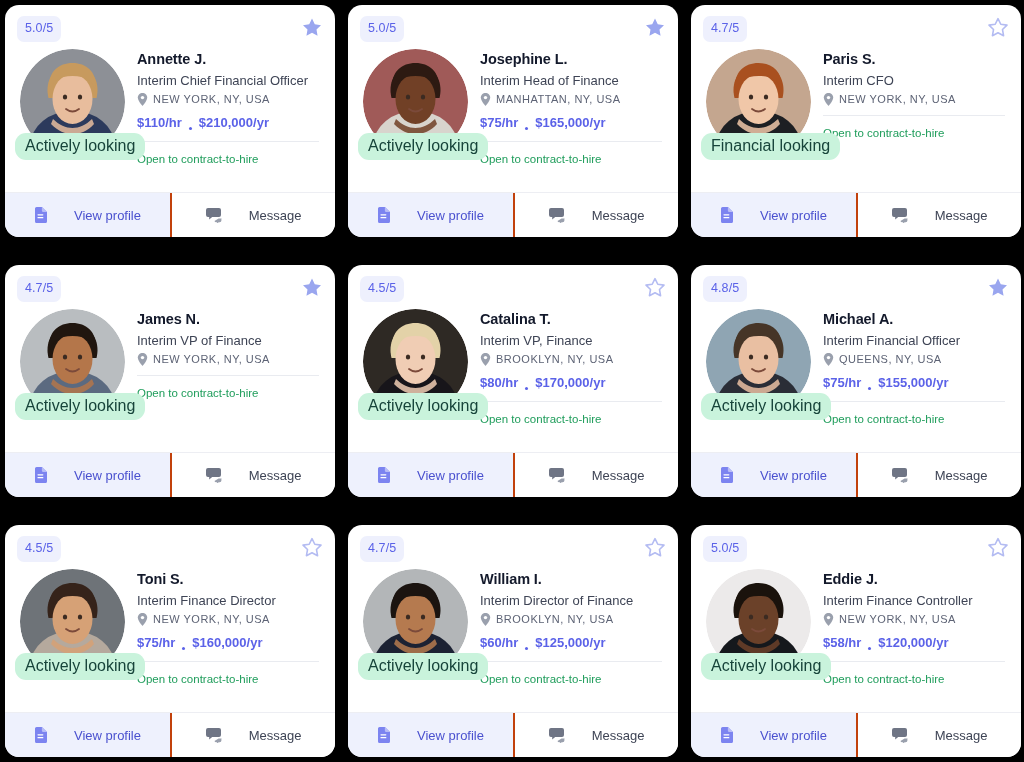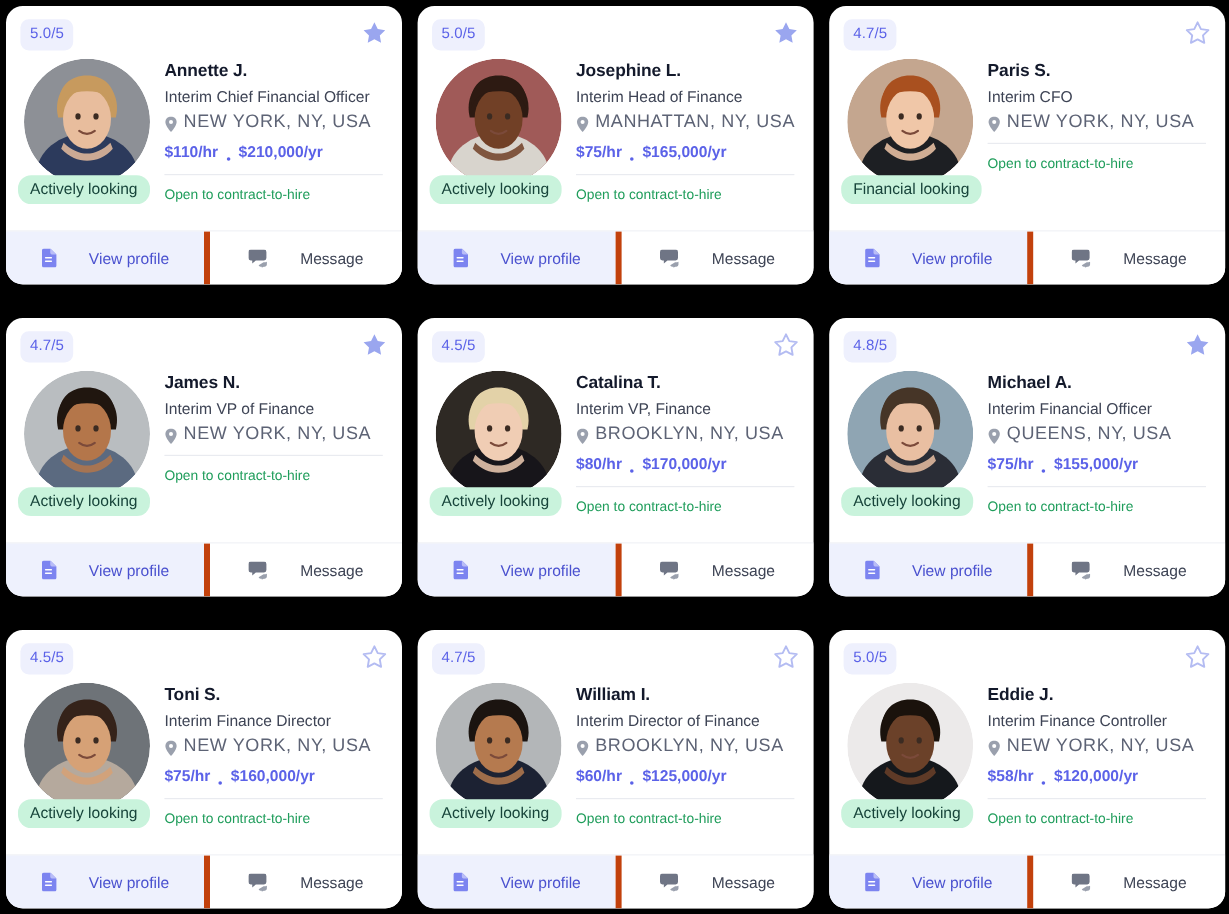--- a/index.html
+++ b/index.html
@@ -77,24 +77,24 @@
     height: 105px;
     border-radius: 50%;
     overflow: hidden;
     position: relative;
   }
   .avatar svg { display: block; width: 105px; height: 105px; }
 
   .status-pill {
     position: absolute;
     left: -4px;
-    top: 97px;
+    top: 84px;
     background: #c9f3dc;
     color: #17443a;
-    font-size: 13px;
+    font-size: 16px;
     line-height: 1;
     padding: 5px 10px 6px 10px;
     border-radius: 11px;
     white-space: nowrap;
   }
 
   .info-col {
     flex: 1 1 auto;
     padding-left: 6px;
     padding-top: 2px;
@@ -111,23 +111,23 @@
 
   .person-title {
     font-size: 13px;
     color: #3e4455;
     margin-bottom: 5px;
     white-space: nowrap;
   }
 
   .location {
     display: flex;
-    align-items: flex-end;
+    align-items: flex-start;
     gap: 5px;
-    font-size: 15px;
+    font-size: 11px;
     color: #5d6375;
     letter-spacing: 0.5px;
     margin-bottom: 9px;
   }
   .pin-icon { flex: 0 0 auto; width: 11px; height: 13px; display:block; }
 
   .rates {
     font-size: 13px;
     font-weight: bold;
     color: #5b62e8;
@@ -168,21 +168,21 @@
     cursor: pointer;
     user-select: none;
   }
   .footer-btn.primary {
     background: #eef1fd;
     color: #4a51cf;
   }
   .footer-btn.secondary {
     background: #ffffff;
     color: #3e4455;
-    border-left: 5px solid #c2410c;
+    border-left: 2px solid #c2410c;
   }
   .footer-btn svg { display:block; }
 </style>
 </head>
 <body>
 
 <div class="grid">
   <div class="card">
     <div class="card-top">
 

